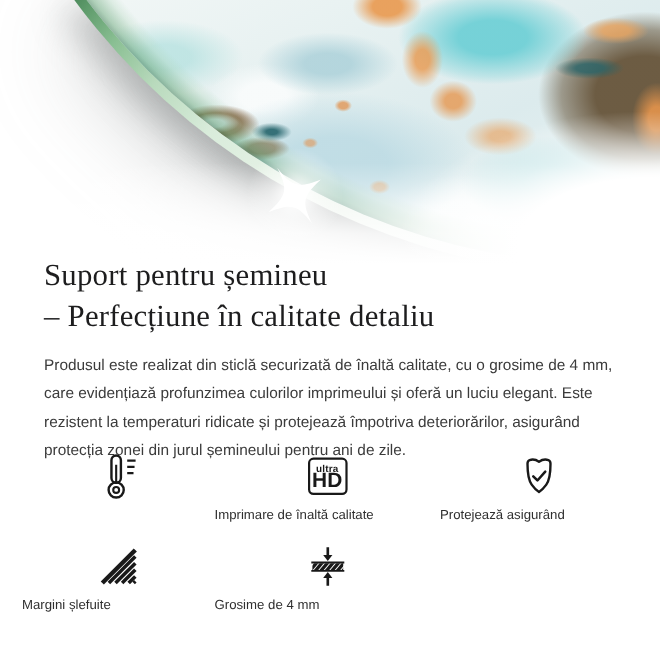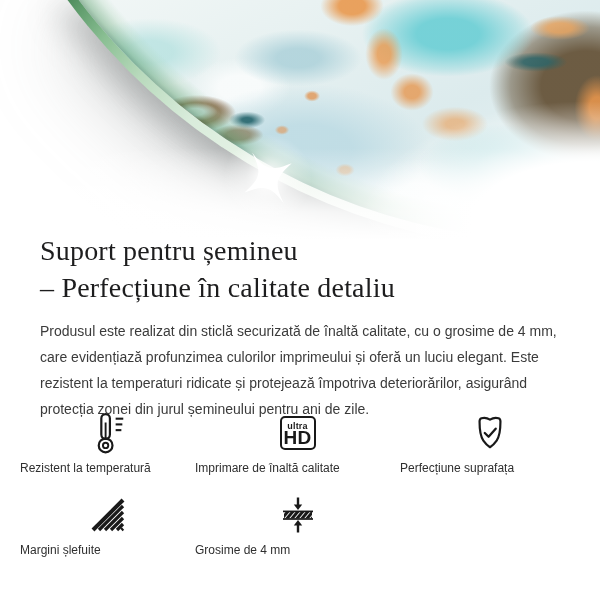--- a/index.html
+++ b/index.html
@@ -153,41 +153,40 @@
         <svg width="36" height="42" viewBox="0 0 36 44" fill="none" stroke="#191919" stroke-width="2.3">
           <rect x="11" y="2.2" width="9" height="26" rx="4.5"></rect>
           <line x1="15.5" y1="11" x2="15.5" y2="29" stroke-width="2"></line>
           <circle cx="15.5" cy="35" r="7.2"></circle>
           <circle cx="15.5" cy="35" r="2.8" stroke-width="2"></circle>
           <line x1="26" y1="7" x2="34" y2="7" stroke-width="2.2"></line>
           <line x1="26" y1="13" x2="33" y2="13" stroke-width="2.2"></line>
           <line x1="26" y1="19" x2="32" y2="19" stroke-width="2.2"></line>
         </svg>
       </div>
-      <div class="feature-label">Rezistent la temperatură</div>
     </div>
 
     <div class="feature">
       <div class="icon-wrap">
         <div class="hd-box">
           <span class="hd-top">ultra</span>
           <span class="hd-bottom">HD</span>
         </div>
       </div>
       <div class="feature-label">Imprimare de înaltă calitate</div>
     </div>
 
     <div class="feature">
       <div class="icon-wrap">
         <svg width="38" height="40" viewBox="0 0 40 42" fill="none" stroke="#191919" stroke-width="2.3" stroke-linecap="round" stroke-linejoin="round">
           <path d="M20 7 C17 5 14 4.5 11 5.5 C9.5 6 9 7 9 9 C9 18 9.5 24 13 29 C15.5 32.5 17.5 34.5 20 36 C22.5 34.5 24.5 32.5 27 29 C30.5 24 31 18 31 9 C31 7 30.5 6 29 5.5 C26 4.5 23 5 20 7 Z"></path>
           <polyline points="14.5,21 18.5,25 26,16.5" stroke-width="2.4"></polyline>
         </svg>
       </div>
-      <div class="feature-label">Perfecțiune suprafața</div>
+      <div class="feature-label">Protejează asigurând</div>
     </div>
 
 
     <div class="feature">
       <div class="icon-wrap">
         <svg width="36" height="36" viewBox="0 0 36 36" stroke="#191919" fill="none">
           <line x1="3" y1="33" x2="33" y2="3" stroke-width="4"></line>
           <line x1="9" y1="33" x2="33" y2="9" stroke-width="3.2"></line>
           <line x1="15" y1="33" x2="33" y2="15" stroke-width="3.2"></line>
           <line x1="21" y1="33" x2="33" y2="21" stroke-width="3.2"></line>

